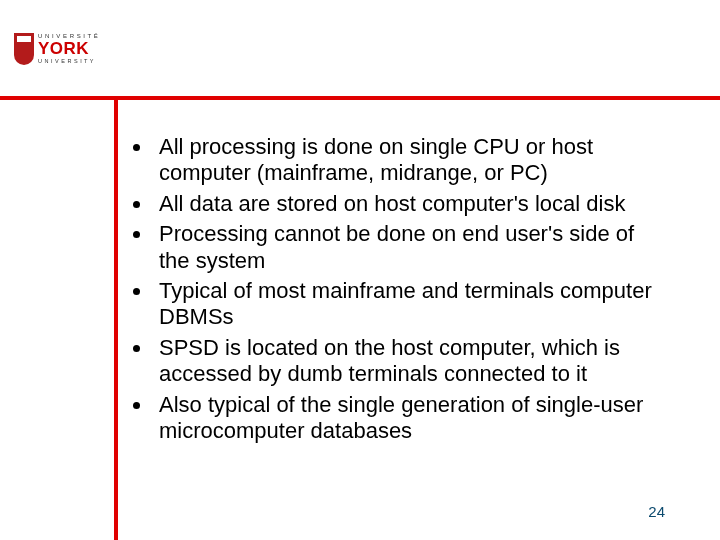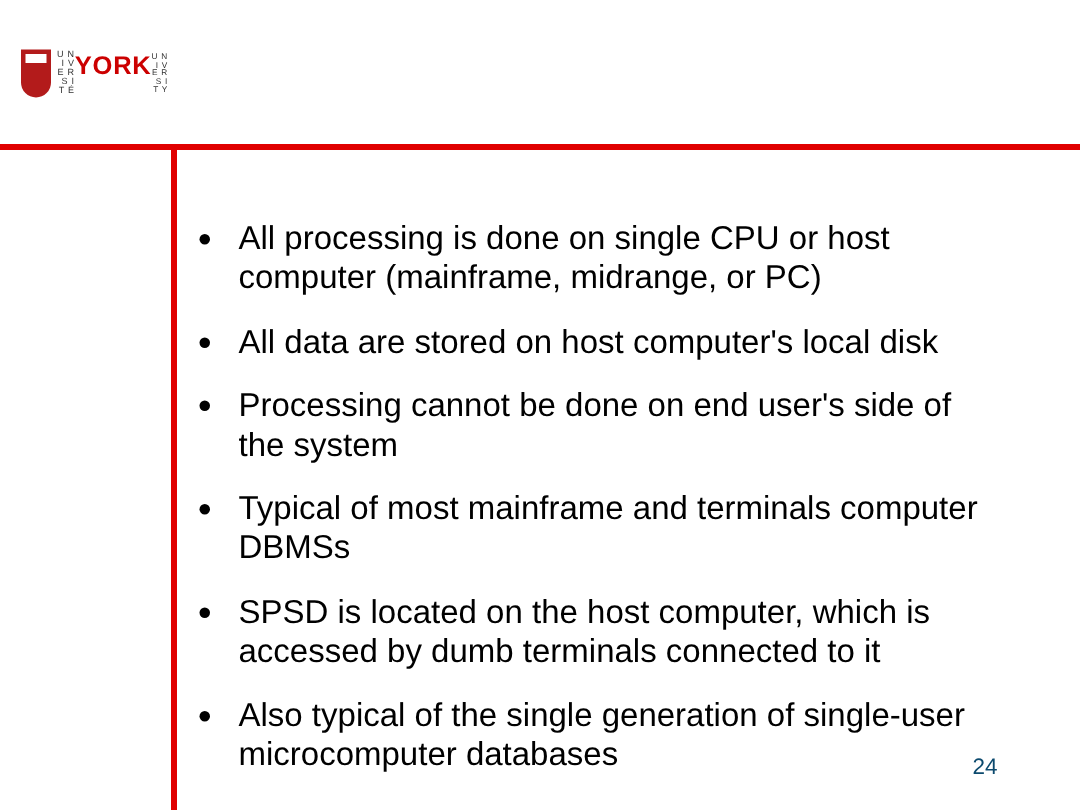--- a/index.html
+++ b/index.html
@@ -52,23 +52,22 @@
   }
   .logo-crest::before {
     content: "";
     position: absolute;
     top: 3px; left: 3px; right: 3px;
     height: 6px;
     background: #fff;
   }
   .logo-text {
     display: flex;
-    flex-direction: row;
+    flex-direction: column;
     line-height: 1;
-    text-align: right;
   }
   .logo-top {
     font-size: 6px;
     letter-spacing: 0.5px;
     color: #333;
   }
   .logo-main {
     font-size: 17px;
     font-weight: 800;
     color: #cc0000;
@@ -104,21 +103,21 @@
     right: 50px;
   }
   .content ul {
     margin: 0;
     padding: 0 0 0 28px;
     list-style: disc;
   }
   .content li {
     font-size: 22px;
     line-height: 1.2;
-    margin: 16px 0 1px 0;
+    margin: 4px 0 1px 0;
     padding-left: 6px;
   }
   .page-num {
     position: absolute;
     bottom: 20px;
     right: 55px;
     font-size: 15px;
     color: #0c4a6e;
   }
 </style>

